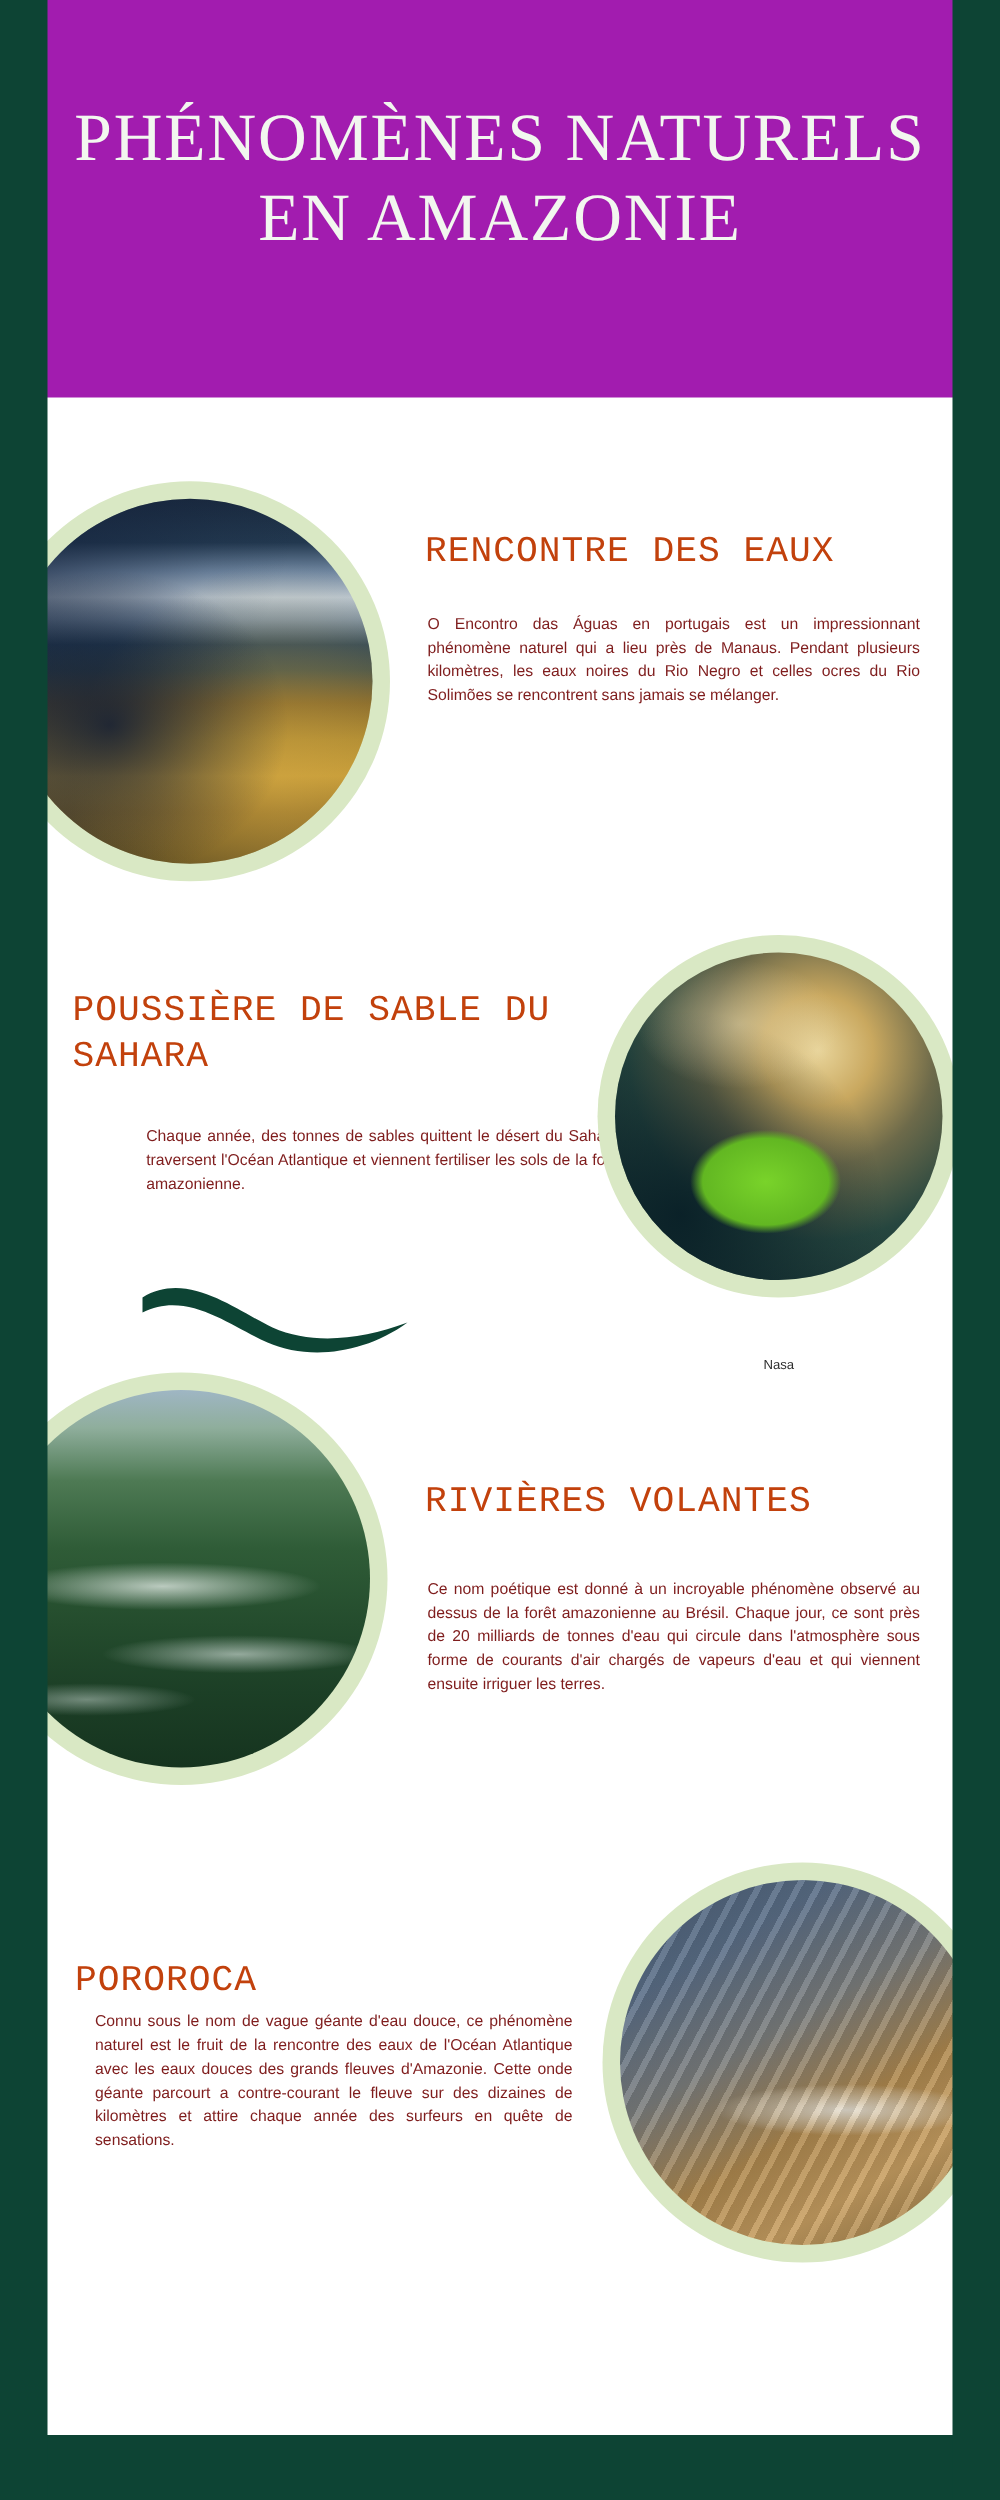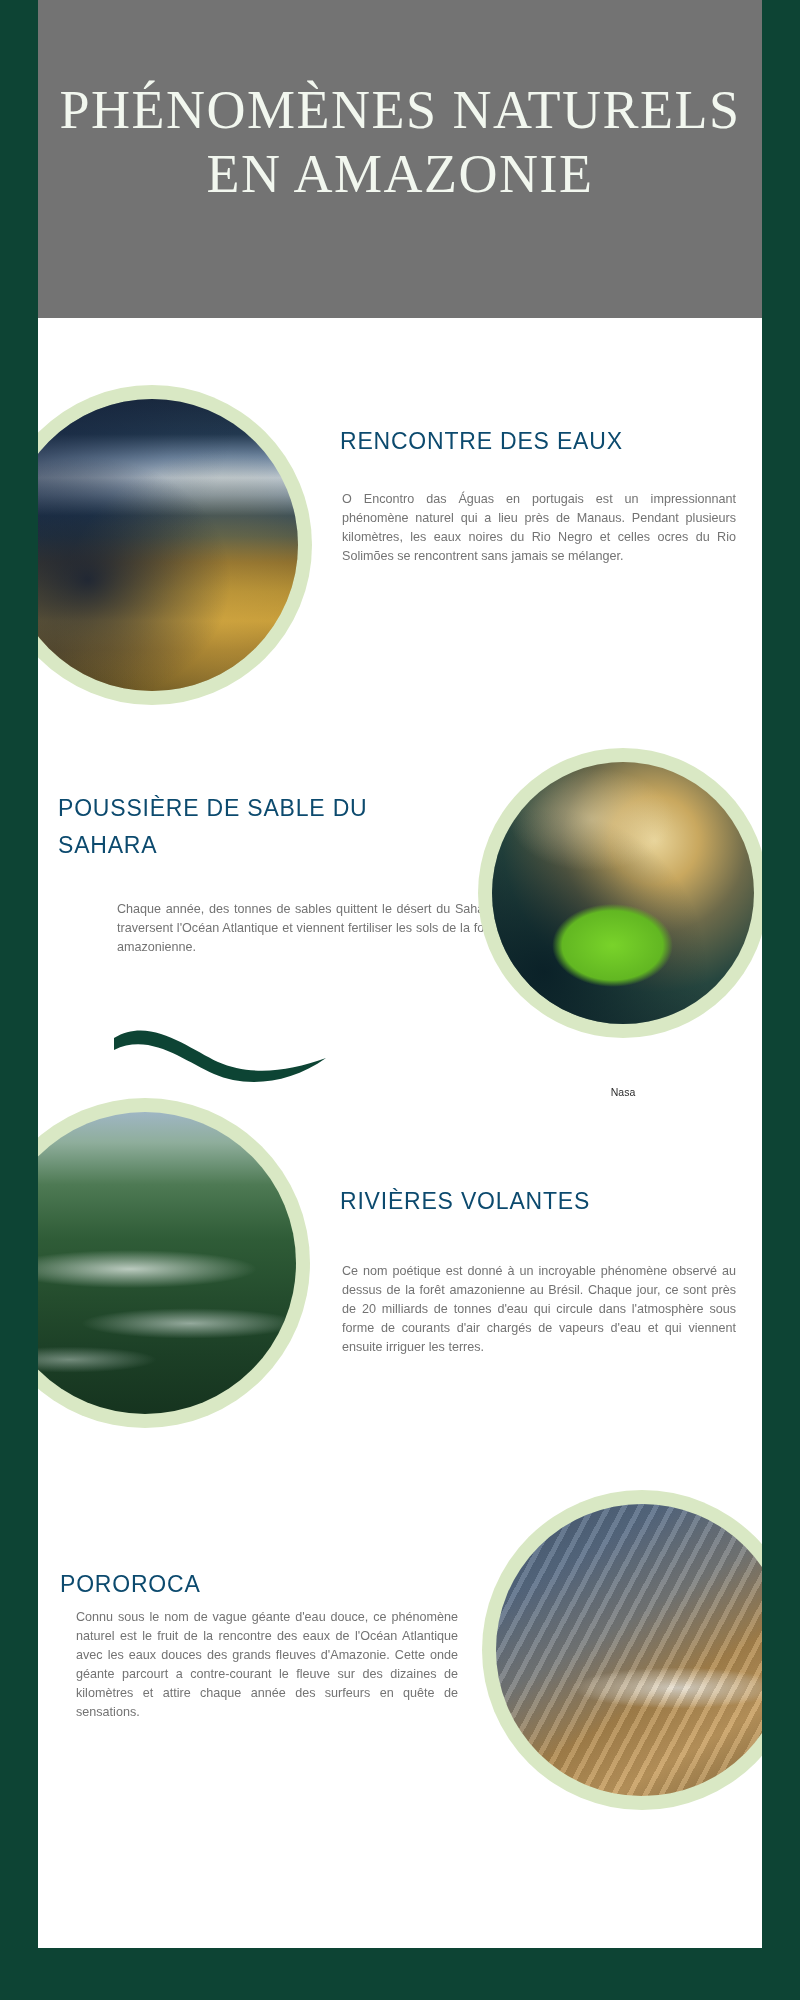--- a/index.html
+++ b/index.html
@@ -32,21 +32,21 @@
   }
   .rail-left  { left: 0; }
   .rail-right { right: 0; }
 
   
   .header {
     position: absolute;
     top: 0; left: 0;
     width: 800px;
     height: 318px;
-    background: #737373;
+    background: #a21caf;
     z-index: 4;
   }
   .header-title {
     position: absolute;
     left: 38px;
     right: 38px;
     top: 78px;
     text-align: center;
     color: #f2f7ef;
     font-family: "Liberation Serif", serif;
@@ -78,35 +78,35 @@
   .photo {
     width: 100%;
     height: 100%;
     border-radius: 50%;
     overflow: hidden;
     position: relative;
   }
 
   .heading {
     position: absolute;
-    font-family: Liberation Sans, sans-serif;
-    font-size: 23px;
+    font-family: Liberation Mono, monospace;
+    font-size: 29px;
     line-height: 37px;
     letter-spacing: 0.8px;
-    color: #0c4a6e;
+    color: #c2410c;
     font-weight: 400;
   }
   .heading.right-align { }
 
   .body-text {
     position: absolute;
     font-family: "Liberation Sans", sans-serif;
     font-size: 12.6px;
     line-height: 19px;
-    color: #737373;
+    color: #7f1d1d;
     text-align: justify;
   }
 
   .credit {
     position: absolute;
     font-family: "Liberation Sans", sans-serif;
     font-size: 10.5px;
     color: #2c2c2c;
     text-align: center;
   }

